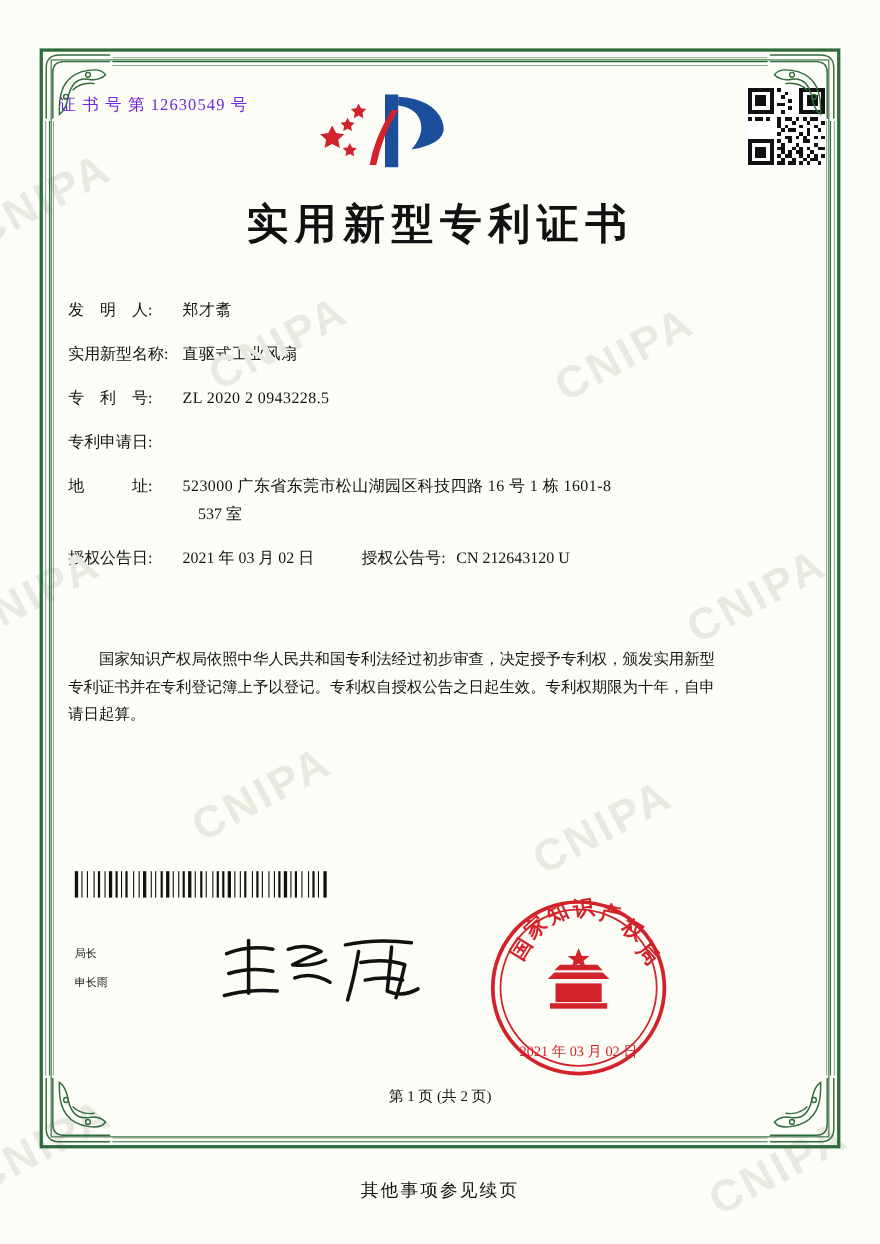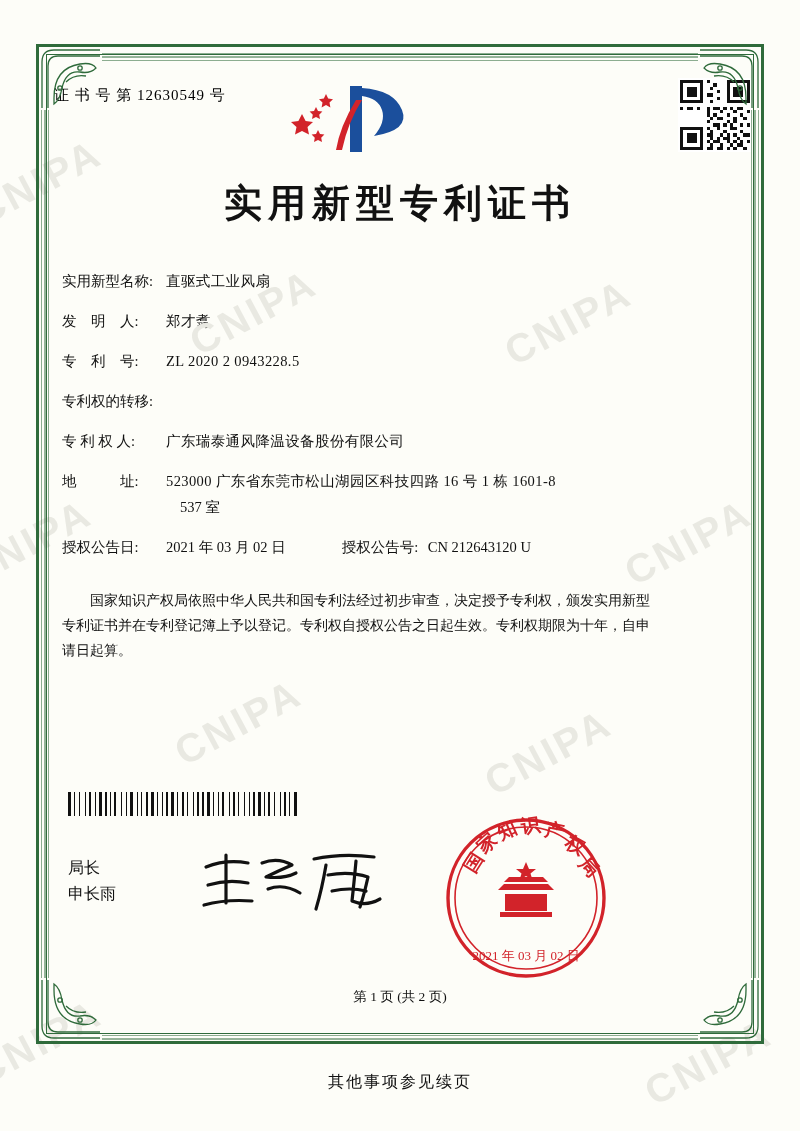--- a/index.html
+++ b/index.html
@@ -77,21 +77,21 @@
   .edge-v {
     position: absolute;
     width: 10px;
     z-index: 3;
   }
 
   .cert-no {
     position: absolute;
     left: 54px; top: 86px;
     font-size: 15px;
-    color: #000000;
+    color: #6d28d9;
     letter-spacing: 1px;
     font-family: "Liberation Serif", serif;
   }
 
   .logo {
     position: absolute;
     left: 290px; top: 78px;
     width: 130px; height: 80px;
   }
 
@@ -147,21 +147,21 @@
     color: #111;
     padding-left: 14px;
   }
   .pubrow {
     display: flex;
     align-items: baseline;
     font-size: 14.5px;
     color: #111;
   }
   .pubrow .seg2 {
-    margin-left: 56px;
+    margin-left: 43px;
   }
   .pubrow .seg2 .lbl { margin-right: 6px; }
 
   .para-block {
     position: absolute;
     left: 62px;
     top: 588px;
     width: 588px;
     font-size: 14px;
     line-height: 25px;
@@ -185,21 +185,21 @@
     display: block;
     background: #111;
     height: 24px;
     margin-right: 1px;
   }
 
   .signature-block {
     position: absolute;
     left: 68px;
     top: 855px;
-    font-size: 16px;
+    font-size: 10px;
     color: #111;
     line-height: 26px;
   }
 
   .handwriting {
     position: absolute;
     left: 196px;
     top: 845px;
     width: 210px;
     height: 72px;
@@ -446,42 +446,38 @@
         <rect x="19" y="20" width="1" height="1"></rect>
       </g>
     </svg>
   </div>
 
   <div class="title">实用新型专利证书</div>
 
   <div class="fields">
 
     <div class="field-row">
+      <div class="f-label">发　明　人:</div>
+      <div class="f-value">郑才翥</div>
+    </div>
+
+    <div class="field-row">
       <div class="f-label">实用新型名称:</div>
       <div class="f-value">直驱式工业风扇</div>
-    </div>
-
-    <div class="field-row">
-      <div class="f-label">发　明　人:</div>
-      <div class="f-value">郑才翥</div>
     </div>
 
     <div class="field-row">
       <div class="f-label">专　利　号:</div>
       <div class="f-value">ZL 2020 2 0943228.5</div>
     </div>
 
     <div class="field-row">
-      <div class="f-label">专利权的转移:</div>
+      <div class="f-label">专利申请日:</div>
     </div>
 
-    <div class="field-row">
-      <div class="f-label">专 利 权 人:</div>
-      <div class="f-value">广东瑞泰通风降温设备股份有限公司</div>
-    </div>
 
     <div class="field-row">
       <div class="f-label">地　　　址:</div>
       <div class="f-value">523000  广东省东莞市松山湖园区科技四路 16 号 1 栋 1601-8</div>
     </div>
     <div class="addr-line2">537 室</div>
 
     <div class="pubrow">
       <div class="f-label">授权公告日:</div>
       <div>2021 年 03 月 02 日</div>

